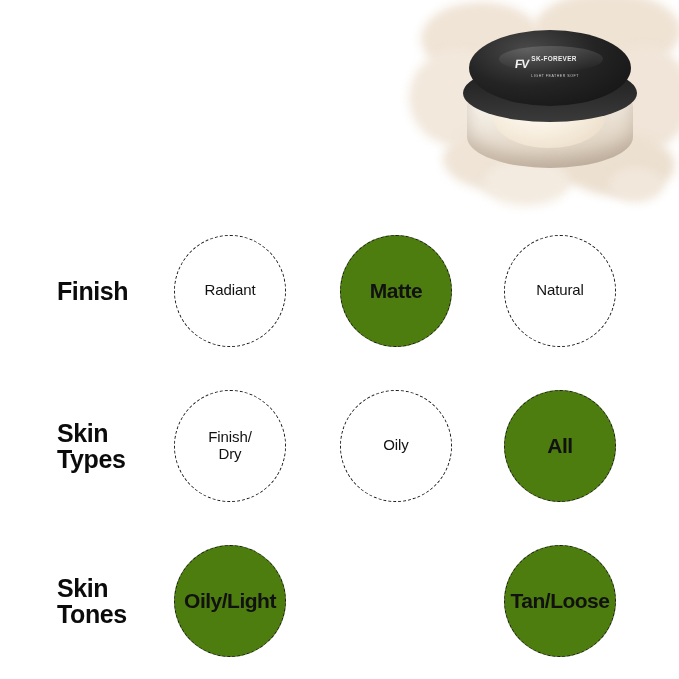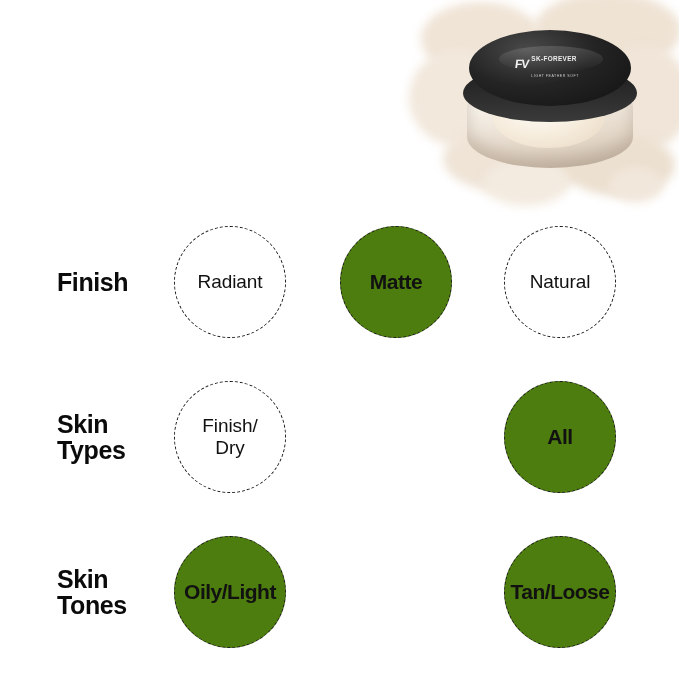--- a/index.html
+++ b/index.html
@@ -134,21 +134,21 @@
     letter-spacing: -1.1px;
     color: #0b0b0b;
     z-index: 4;
   }
   .headline-line { display: block; white-space: nowrap; }
 
   
   .rows {
     position: absolute;
     left: 0;
-    top: 204px;
+    top: 213px;
     width: 679px;
     z-index: 3;
   }
   .row {
     position: relative;
     height: 155px;
   }
   .row-label {
     position: absolute;
     left: 57px;
@@ -173,21 +173,21 @@
     display: flex;
     align-items: center;
     justify-content: center;
     box-sizing: border-box;
   }
   .option.col0 { left: 174px; }
   .option.col1 { left: 340px; }
   .option.col2 { left: 504px; }
   .option.selected { background: #4d7c0f; }
   .option-label {
-    font-size: 19px;
+    font-size: 15px;
     color: #111111;
     text-align: center;
     line-height: 1.12;
     white-space: pre-line;
     letter-spacing: -.1px;
   }
   .option.selected .option-label {
     font-size: 21px;
     font-weight: bold;
     letter-spacing: -.5px;
@@ -242,20 +242,23 @@
       </div>
     </div>
 
     <div class="row">
       <div class="row-label">Skin
 Types</div>
       <div class="option col0">
         <span class="option-label">Finish/
 Dry</span>
       </div>
+      <div class="option col1">
+        <span class="option-label">Oily</span>
+      </div>
       <div class="option col2 selected">
         <span class="option-label">All</span>
       </div>
     </div>
 
     <div class="row">
       <div class="row-label">Skin
 Tones</div>
       <div class="option col0 selected">
         <span class="option-label">Oily/Light</span>

